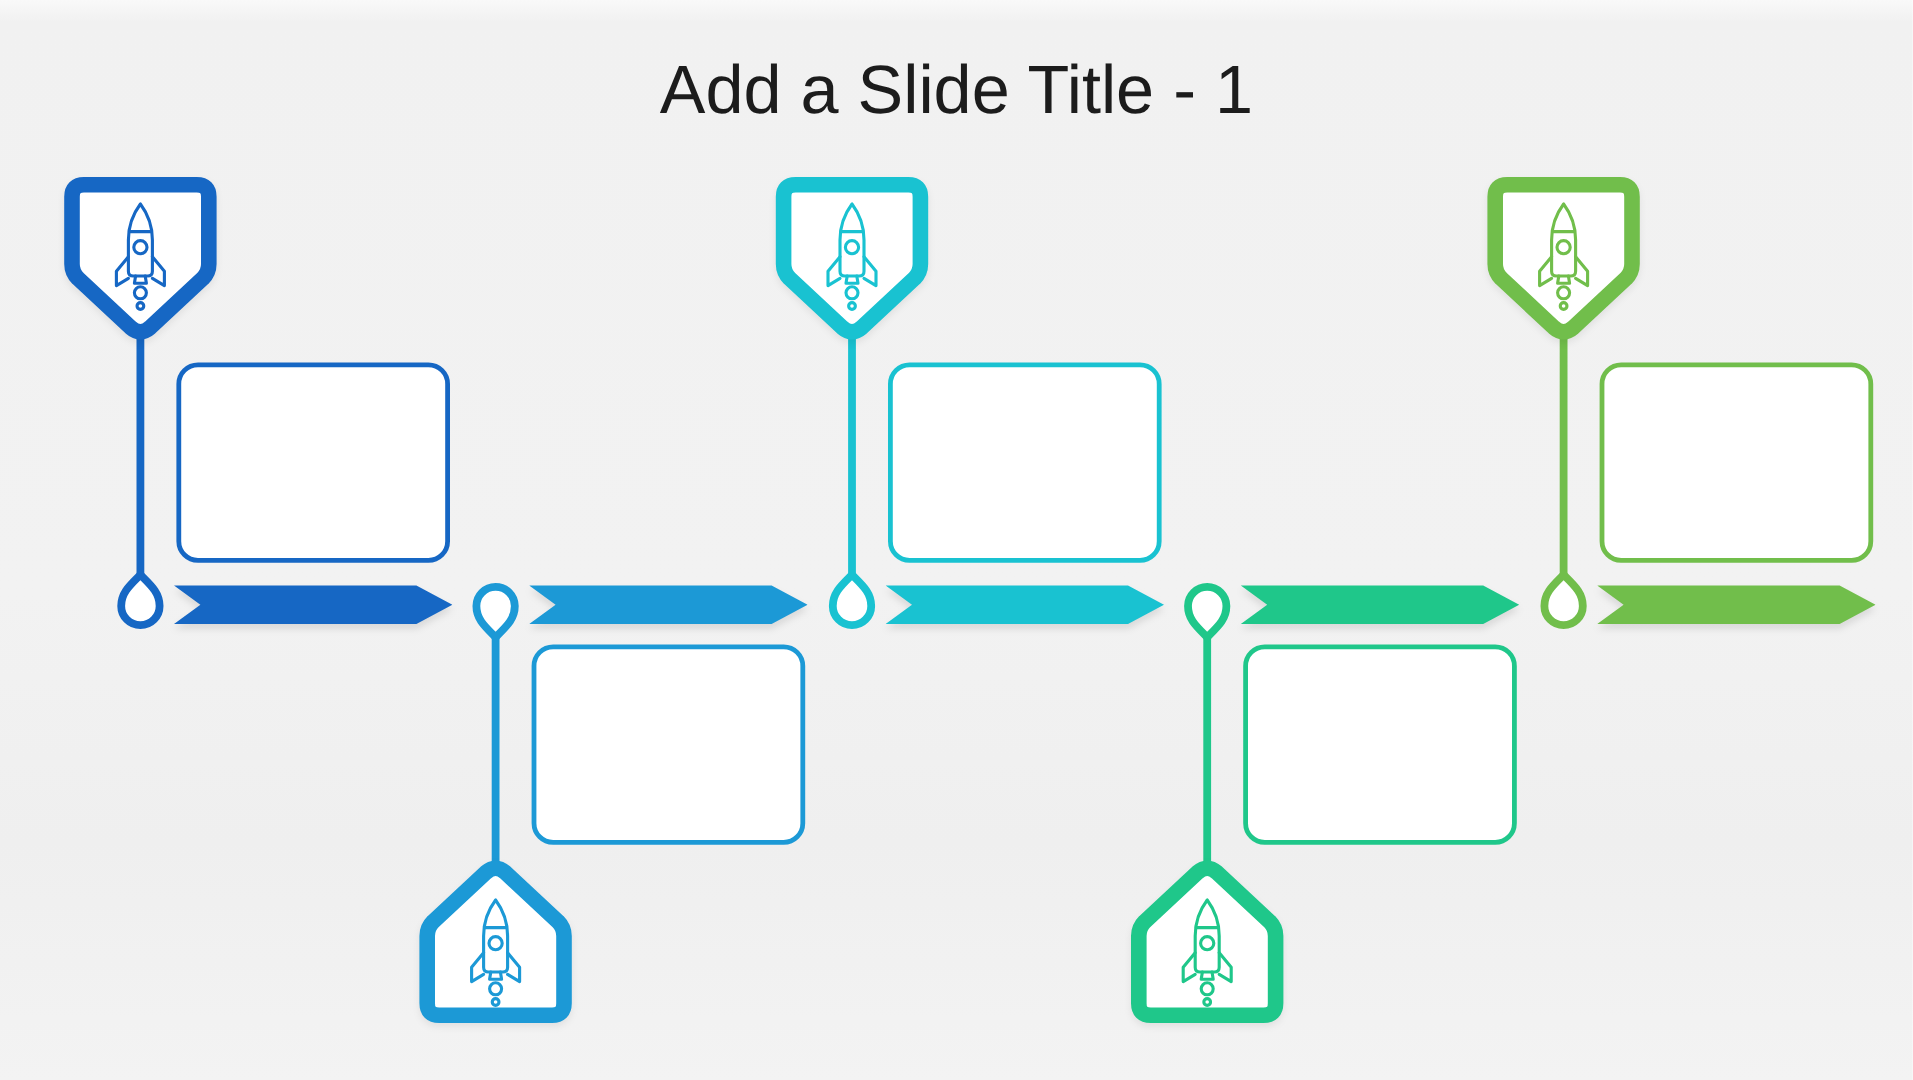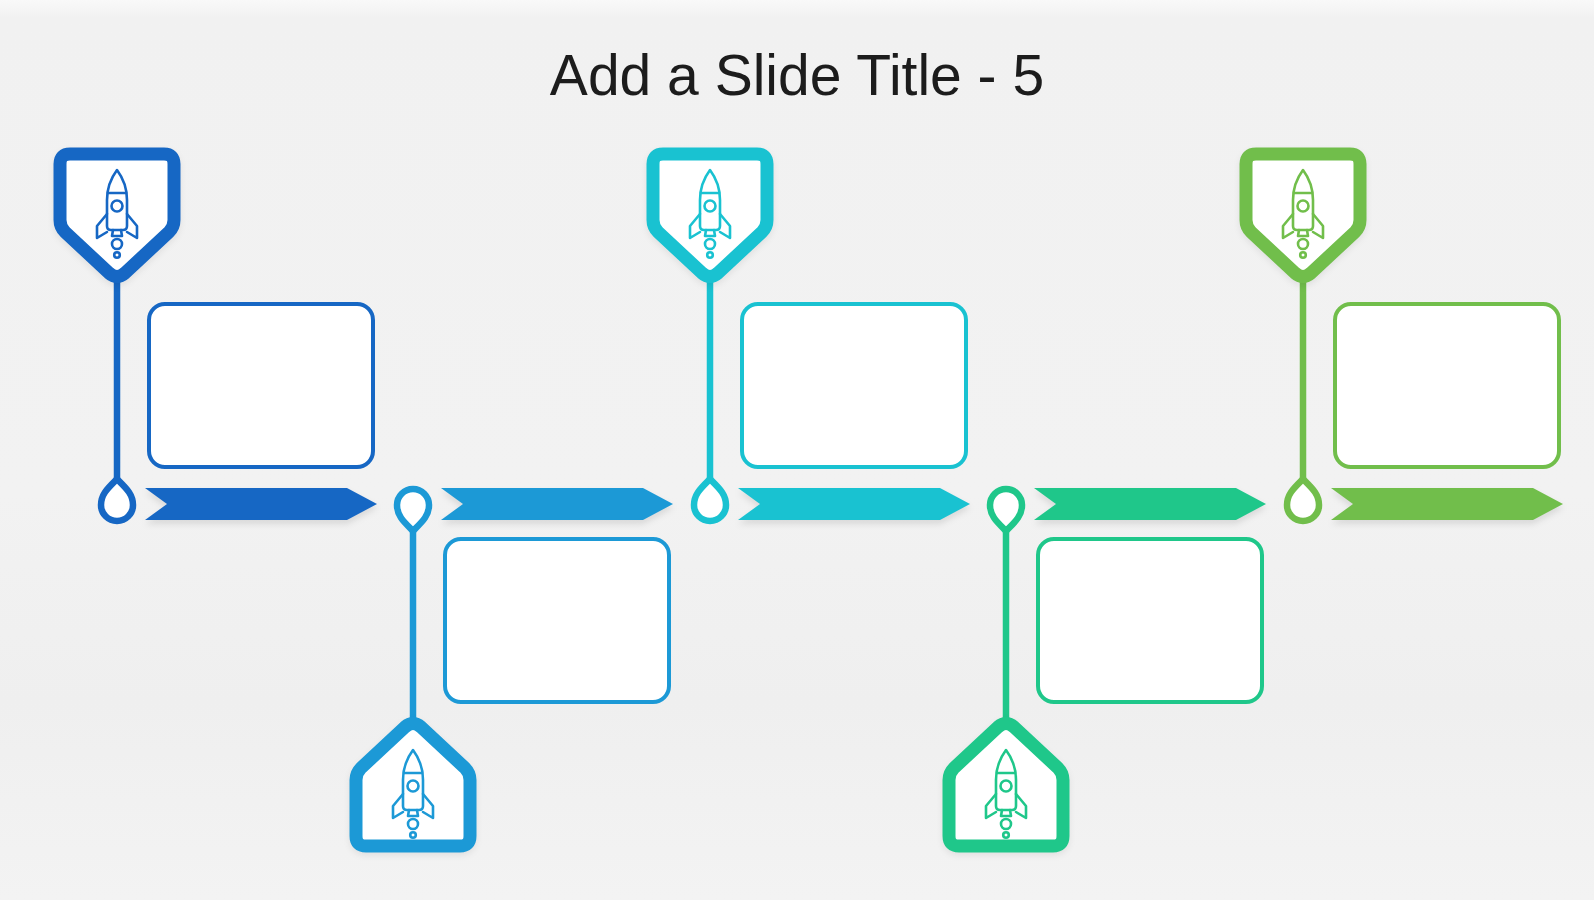--- a/index.html
+++ b/index.html
@@ -55,21 +55,21 @@
   .drop        { fill:#ffffff; stroke:currentColor; stroke-width:6.5; }
   .stem        { stroke:currentColor; stroke-width:6.5; }
   .arrow-poly  { fill:currentColor; }
   .rk          { fill:none; stroke:currentColor; stroke-width:2.6; stroke-linecap:round; stroke-linejoin:round; }
 </style>
 </head>
 <body>
 
 <div class="stage">
 
-  <h1 class="slide-title">Add a Slide Title - 5</h1>
+  <h1 class="slide-title">Add a Slide Title - 1</h1>
 
   <div class="milestone m1 top" style="--c: #1667C4;">
     <svg class="connector" viewBox="0 0 44 250">
       <line class="stem" x1="22" y1="0" x2="22" y2="206"></line>
       <path class="drop" d="M22,201 C13,210 6,216 6,227 A16,16 0 1 0 38,227 C38,216 31,210 22,201 Z"></path>
     </svg>
     <div class="badge">
       <svg class="badge-shape" viewBox="0 0 146 148">
         <path class="shape-stroke" d="M26,14 H120 Q130,14 130,24 V80 Q130,87 125,92 L81,133 Q73,140 65,133 L21,92 Q16,87 16,80 V24 Q16,14 26,14 Z"></path>
       </svg>

